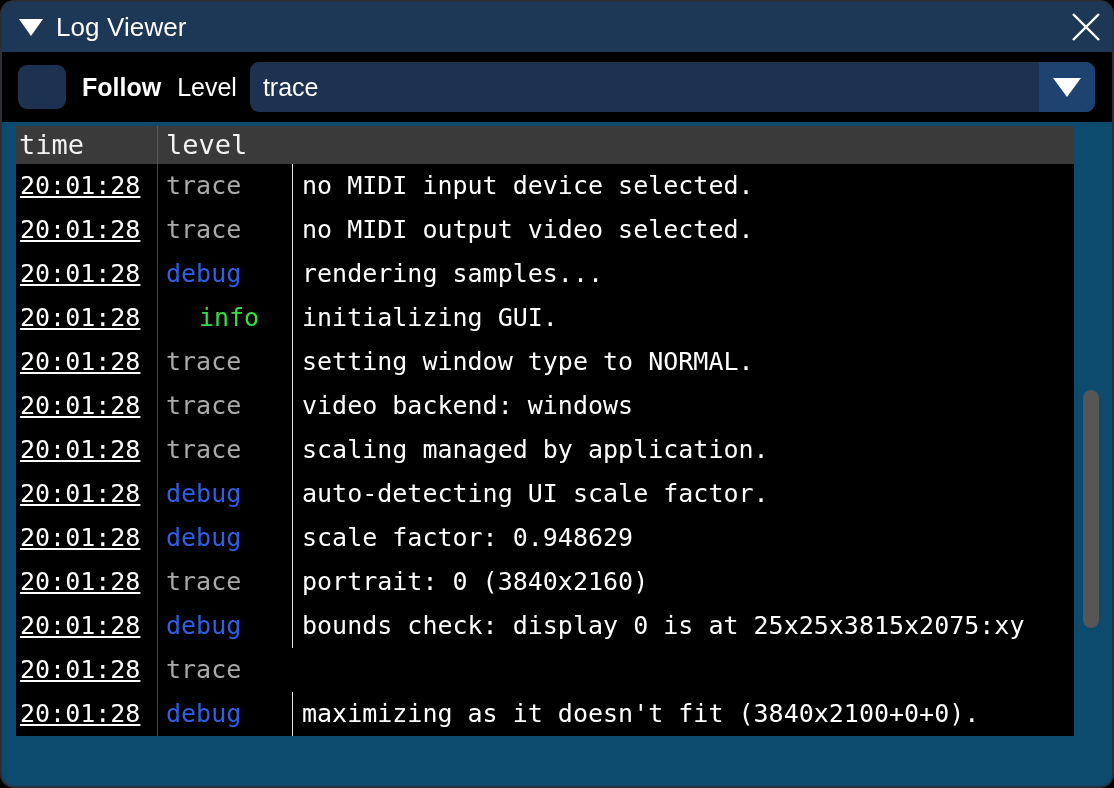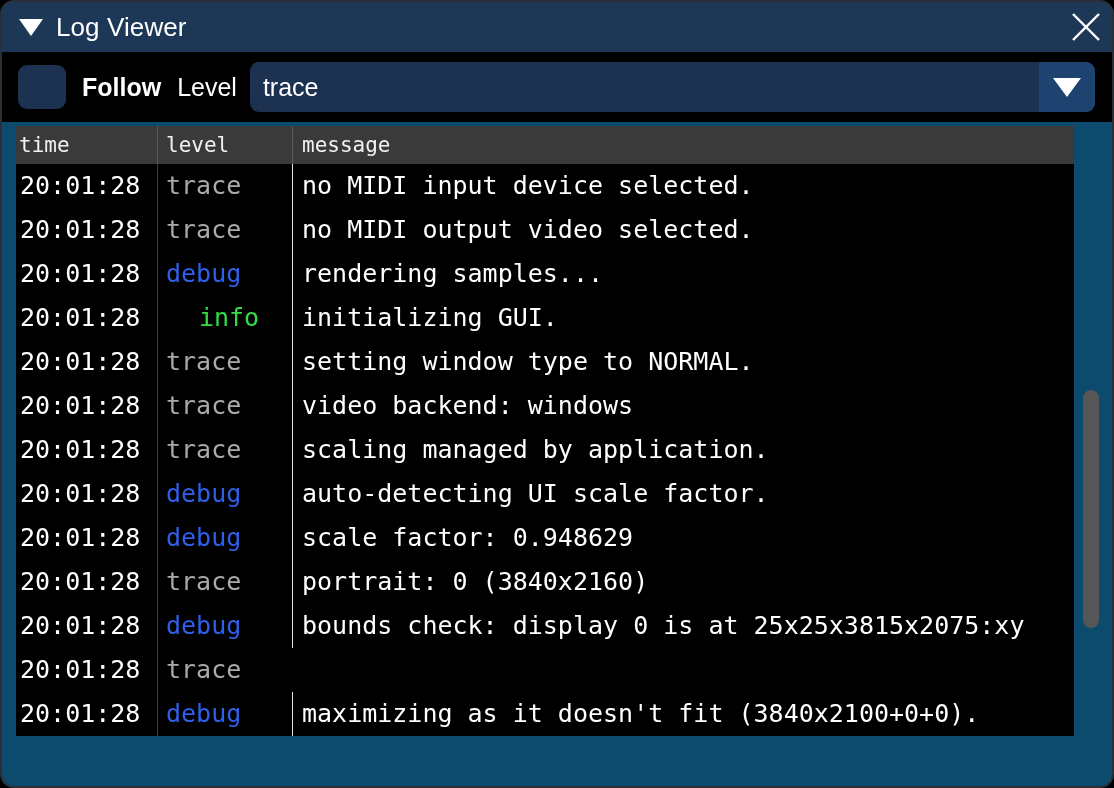--- a/index.html
+++ b/index.html
@@ -144,21 +144,21 @@
     overflow: hidden;
     font-family: "DejaVu Sans Mono", "Liberation Mono", monospace;
   }
   #table-header {
     display: flex;
     height: 38px;
     background: #3a3a3a;
   }
   #table-header .th {
     color: #f2f2f2;
-    font-size: 21px;
+    font-size: 27px;
     line-height: 38px;
     box-sizing: border-box;
     overflow: hidden;
     white-space: nowrap;
   }
   .col-time   { width: 141px; padding-left: 3px; }
   .col-level  { width: 135px; padding-left: 8px; border-left: 1px solid #555a5f; }
   .col-msg    { width: 782px; padding-left: 9px; border-left: 1px solid #555a5f; }
 
   #table-body {
@@ -169,21 +169,21 @@
     align-items: flex-start;
     background: #000000;
   }
   .log-row .cell {
     font-size: 25px;
     line-height: 44px;
     box-sizing: border-box;
     overflow-wrap: break-word;
     word-break: break-all;
   }
-  .log-row .col-time  { color: #ffffff; border-left: 1px solid transparent; }
+  .log-row .col-time  { color: #ffffff; border-left: 1px solid transparent; text-decoration: underline; }
   .log-row .col-level { border-left: 1px solid #3d3d3d; }
   .log-row .col-msg   { color: #ffffff; border-left: 1px solid #e5e5e5; }
 
   .lvl-trace { color: #aaaaaa; }
   .lvl-debug { color: #2f5fe8; }
   .lvl-info  { color: #33dd44; text-align: center; }
 
   
   #scrollbar-track {
     position: absolute;
@@ -229,21 +229,20 @@
       <div id="level-arrow-btn">
         <div id="level-arrow"></div>
       </div>
     </div>
   </div>
 
   <div id="log-table">
     <div id="table-header">
       <div class="th col-time">time</div>
       <div class="th col-level">level</div>
-      <div class="th col-msg">message</div>
     </div>
     <div id="table-body">
         <div class="log-row">
           <div class="cell col-time">20:01:28</div>
           <div class="cell col-level lvl-trace">trace</div>
           <div class="cell col-msg">no MIDI input device selected.</div>
         </div>
         <div class="log-row">
           <div class="cell col-time">20:01:28</div>
           <div class="cell col-level lvl-trace">trace</div>

